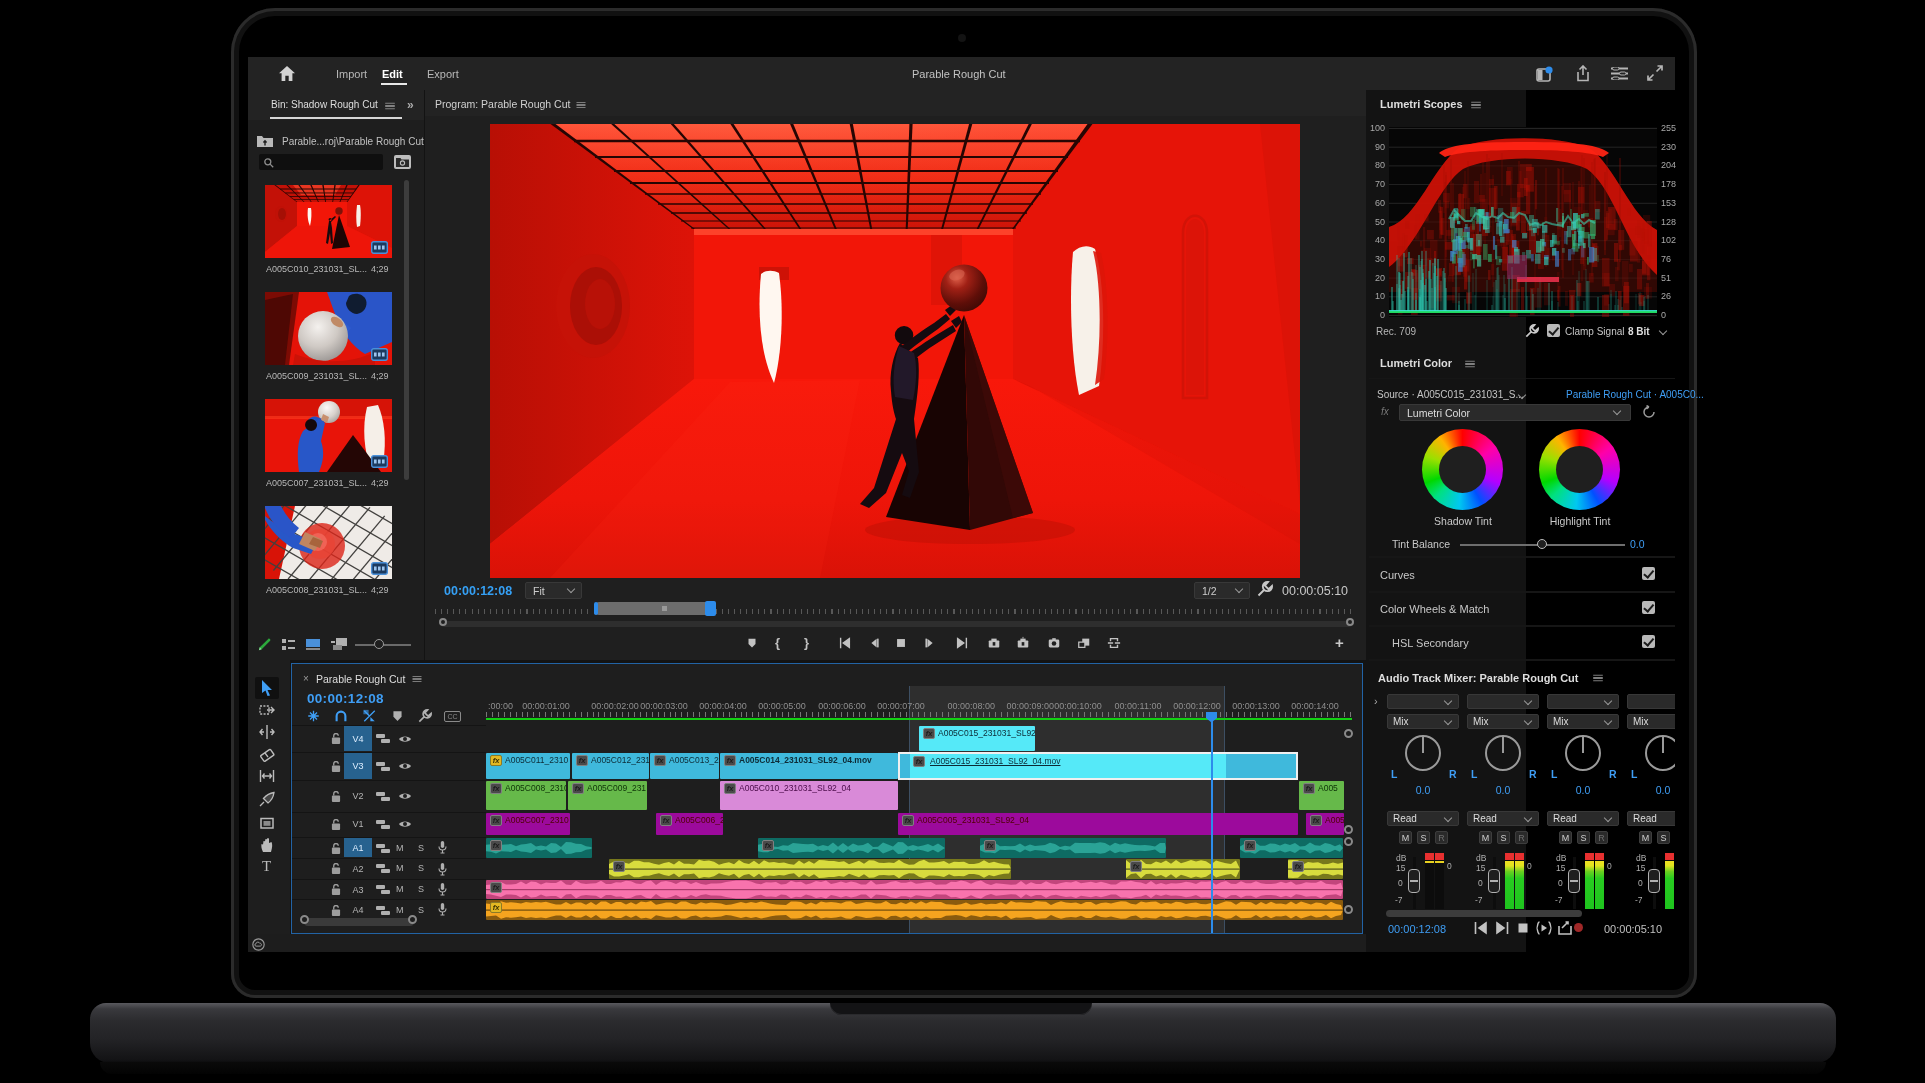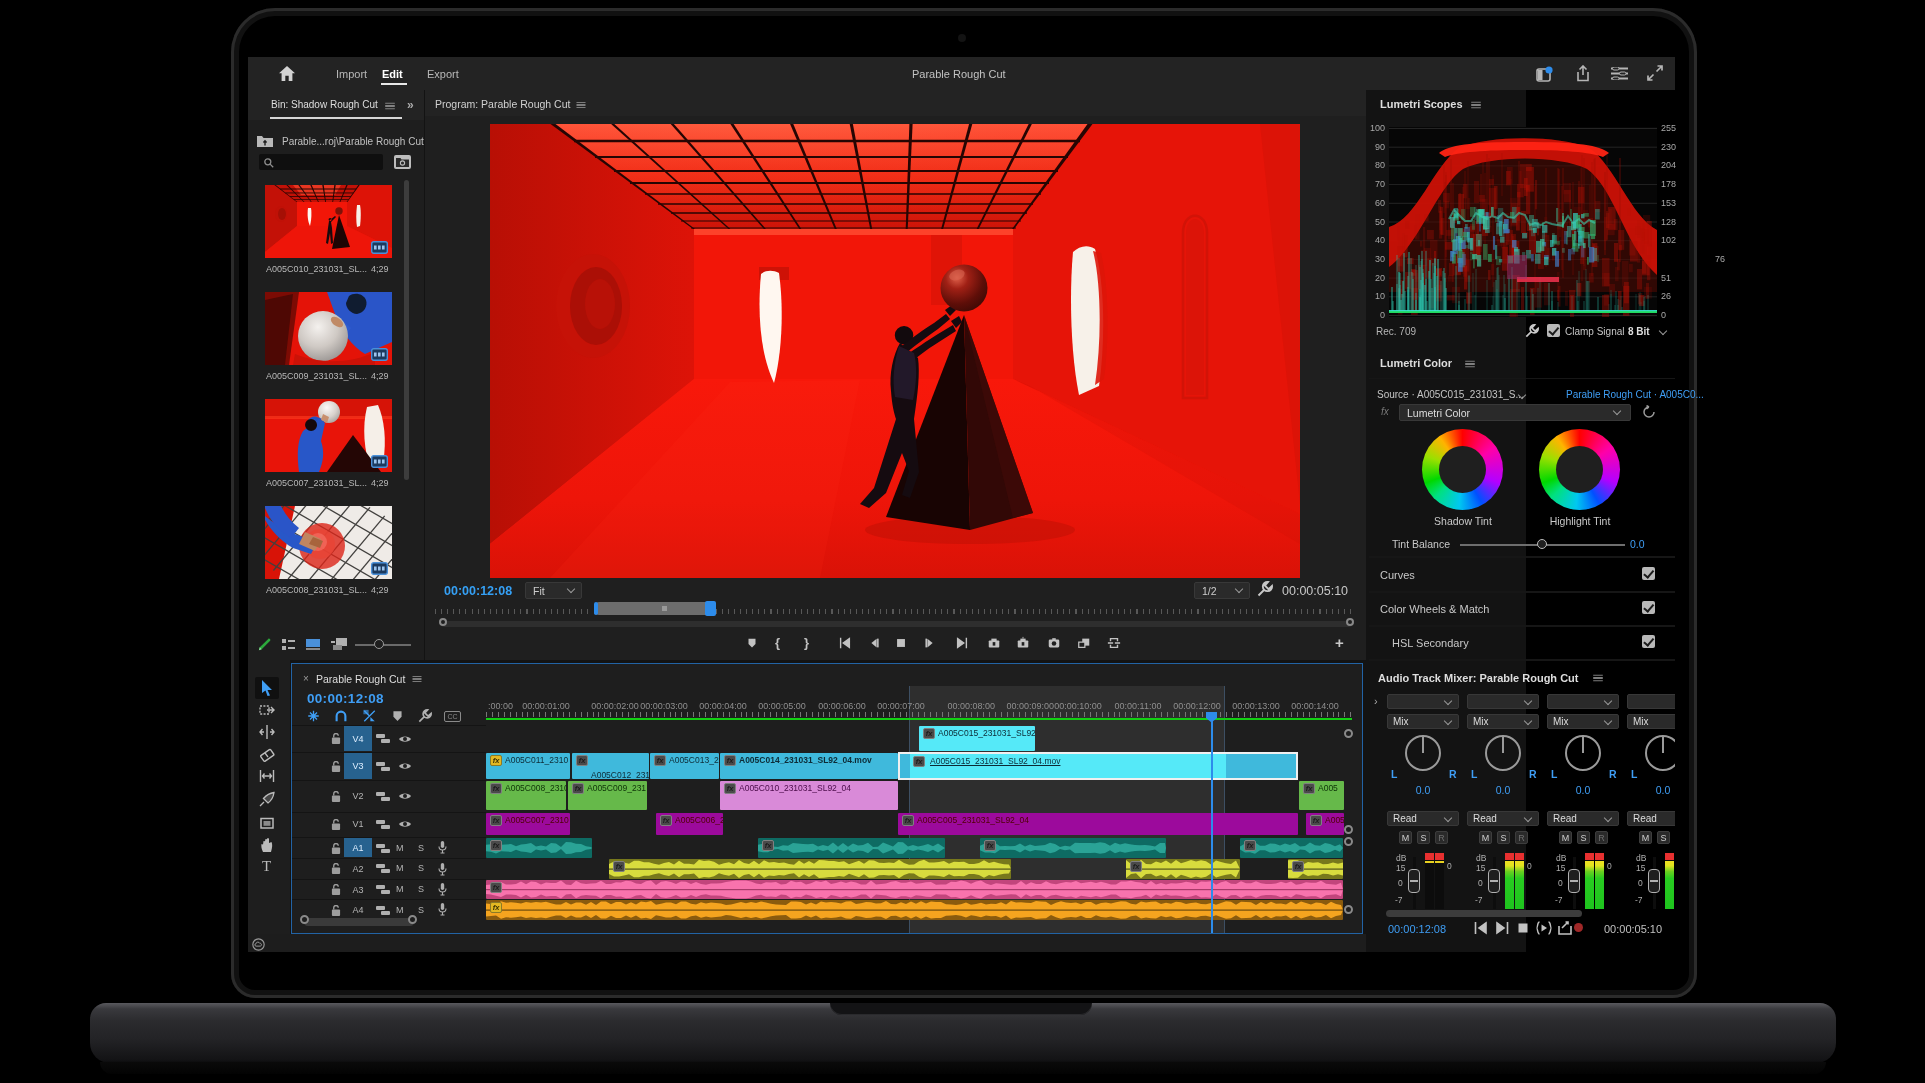--- a/index.html
+++ b/index.html
@@ -781,21 +781,21 @@
     <div class="txt" style="left:1413px;top:103px;color:#a8a8a8;font-size:9px;">204</div>
     <div class="txt" style="left:1113px;top:122px;width:24px;text-align:right;color:#a8a8a8;font-size:9px;">70</div>
     <div class="txt" style="left:1413px;top:122px;color:#a8a8a8;font-size:9px;">178</div>
     <div class="txt" style="left:1113px;top:141px;width:24px;text-align:right;color:#a8a8a8;font-size:9px;">60</div>
     <div class="txt" style="left:1413px;top:141px;color:#a8a8a8;font-size:9px;">153</div>
     <div class="txt" style="left:1113px;top:160px;width:24px;text-align:right;color:#a8a8a8;font-size:9px;">50</div>
     <div class="txt" style="left:1413px;top:160px;color:#a8a8a8;font-size:9px;">128</div>
     <div class="txt" style="left:1113px;top:178px;width:24px;text-align:right;color:#a8a8a8;font-size:9px;">40</div>
     <div class="txt" style="left:1413px;top:178px;color:#a8a8a8;font-size:9px;">102</div>
     <div class="txt" style="left:1113px;top:197px;width:24px;text-align:right;color:#a8a8a8;font-size:9px;">30</div>
-    <div class="txt" style="left:1467px;top:197px;color:#a8a8a8;font-size:9px;">76</div>
+    <div class="txt" style="left:1413px;top:197px;color:#a8a8a8;font-size:9px;">76</div>
     <div class="txt" style="left:1113px;top:216px;width:24px;text-align:right;color:#a8a8a8;font-size:9px;">20</div>
     <div class="txt" style="left:1413px;top:216px;color:#a8a8a8;font-size:9px;">51</div>
     <div class="txt" style="left:1113px;top:234px;width:24px;text-align:right;color:#a8a8a8;font-size:9px;">10</div>
     <div class="txt" style="left:1413px;top:234px;color:#a8a8a8;font-size:9px;">26</div>
     <div class="txt" style="left:1113px;top:253px;width:24px;text-align:right;color:#a8a8a8;font-size:9px;">0</div>
     <div class="txt" style="left:1413px;top:253px;color:#a8a8a8;font-size:9px;">0</div>
     <div class="txt" style="left:1128px;top:269px;color:#b5b5b5;font-size:10px;">Rec. 709</div>
     <svg class="abs" style="left:1277px;top:267px" width="14" height="14" viewBox="0 0 16 16">
       <path d="M11 1 A4.6 4.6 0 1 0 15 5 L11.5 8.2 L7.8 4.5 Z M7.5 8.5 L1.5 14.5" stroke="#c8c8c8" stroke-width="1.9" fill="none"></path>
     </svg>
@@ -1041,21 +1041,21 @@
     <div class="clip" style="left:671px;top:669px;width:116px;height:25px;background:#55e9f8;">
       <div class="fx" style="left:4px;top:2px;">fx</div>
       <div class="cliplab" style="color:#0d2b36;">A005C015_231031_SL92_0</div>
     </div>
     <div class="clip" style="left:238px;top:696px;width:84px;height:26px;background:#3fb9dc;">
       <div class="fxy" style="left:4px;top:2px;">fx</div>
       <div class="cliplab" style="color:#0d2b36;">A005C011_2310</div>
     </div>
     <div class="clip" style="left:324px;top:696px;width:77px;height:26px;background:#3fb9dc;">
       <div class="fx" style="left:4px;top:2px;">fx</div>
-      <div class="cliplab" style="color:#0d2b36;margin-top:15px;">A005C012_231</div>
+      <div class="cliplab" style="color:#0d2b36;">A005C012_231</div>
     </div>
     <div class="clip" style="left:402px;top:696px;width:69px;height:26px;background:#3fb9dc;">
       <div class="fx" style="left:4px;top:2px;">fx</div>
       <div class="cliplab" style="color:#0d2b36;">A005C013_23</div>
     </div>
     <div class="clip" style="left:472px;top:696px;width:178px;height:26px;background:#3fb9dc;">
       <div class="fx" style="left:4px;top:2px;">fx</div>
       <div class="cliplab" style="color:#0d2b36;font-weight:bold;">A005C014_231031_SL92_04.mov</div>
     </div>
     <div class="abs" style="left:650px;top:695px;width:400px;height:28px;border:2px solid #f0f0f0;background:#3fb9dc;overflow:hidden;">

